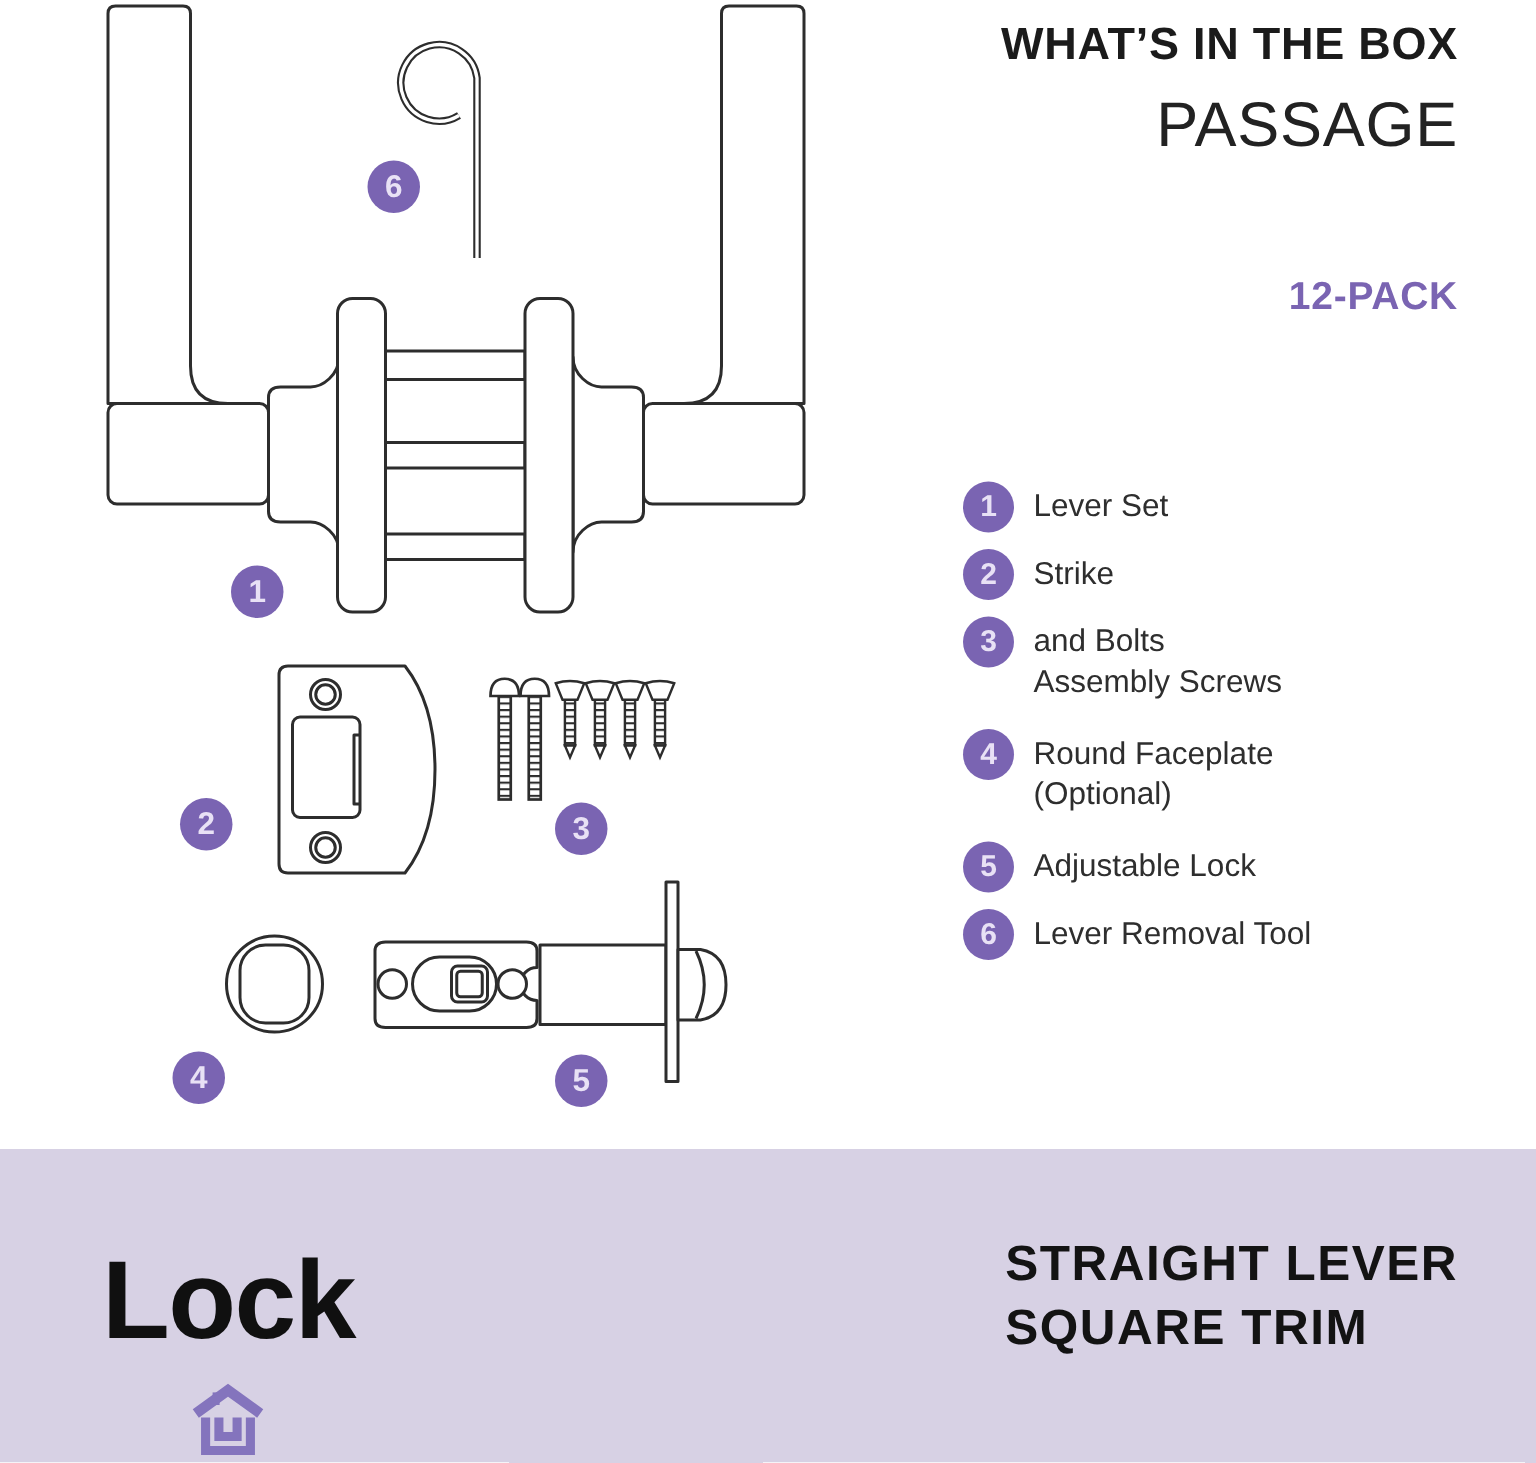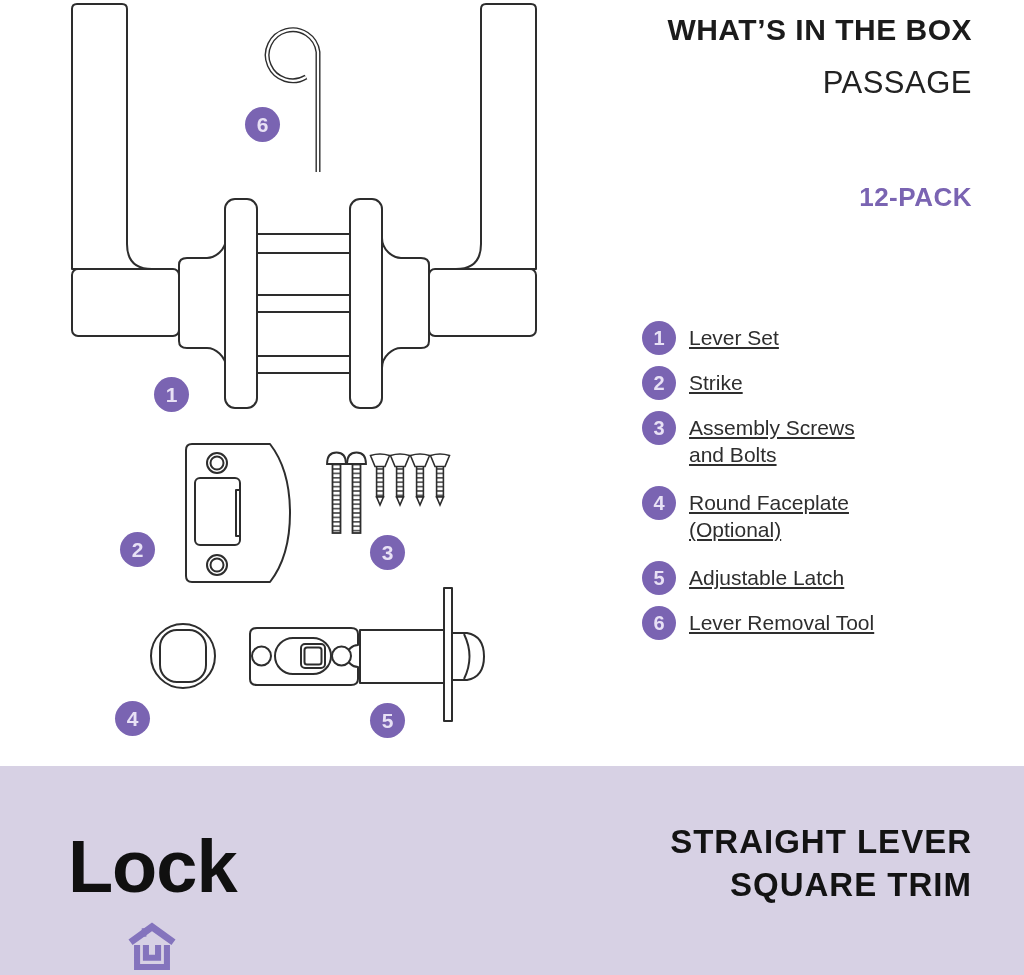--- a/index.html
+++ b/index.html
@@ -17,36 +17,36 @@
   
   .diagram-svg{position:absolute;left:0;top:0;}
   .badge{position:absolute;width:35px;height:35px;border-radius:50%;
          background:var(--accent);color:var(--badge-text);
          display:flex;align-items:center;justify-content:center;
          font-size:21px;font-weight:bold;}
 
   
   .hdr{position:absolute;right:52px;text-align:right;color:var(--ink);}
   .hdr-title{top:13px;font-size:30px;font-weight:bold;letter-spacing:.5px;}
-  .hdr-sub{top:63px;font-size:31px;line-height:39px;letter-spacing:.5px;color:#222;}
+  .hdr-sub{top:63px;font-size:42px;line-height:39px;letter-spacing:.5px;color:#222;}
   .hdr-pack{top:182px;font-size:26px;font-weight:bold;letter-spacing:.5px;color:var(--accent);}
   .hdr-note{top:215px;font-size:22px;color:var(--accent);}
 
   .li{position:absolute;left:642px;display:flex;align-items:flex-start;}
   .li .badge{position:static;width:34px;height:34px;flex:0 0 34px;font-size:20px;}
   .li-text{margin-left:13px;margin-top:3px;font-size:21px;line-height:27px;color:#2e2e2e;}
-  .li-text span{display:block;text-decoration:underline;}
+  .li-text span{display:block;}
 
   
   .band{position:absolute;left:0;top:766px;width:1024px;height:209px;background:var(--band);}
   .logo{position:absolute;left:52px;top:824px;display:flex;align-items:center;color:#101010;flex-direction:column;}
   .logo-word{font-size:74px;font-weight:bold;letter-spacing:-1px;line-height:86px;}
   .logo-house{margin:10px 9px 0 9px;}
   .logo-tm{font-size:15px;font-weight:normal;letter-spacing:1px;position:relative;top:-27px;margin-left:4px;color:#222;}
-  .product{position:absolute;right:52px;top:820px;text-align:right;
+  .product{position:absolute;right:52px;top:820px;
            font-size:33px;font-weight:bold;line-height:43px;letter-spacing:1px;color:#131313;}
 </style>
 </head>
 <body>
 
 <div class="canvas">
 
   <svg class="diagram-svg" width="620" height="760" viewBox="0 0 620 760">
     <defs>
       <pattern id="th" width="8" height="4.4" patternUnits="userSpaceOnUse">
@@ -146,35 +146,35 @@
   </div>
   <div class="li" style="top:366px">
     <span class="badge">2</span>
     <span class="li-text">
         <span>Strike</span>
       </span>
   </div>
   <div class="li" style="top:411px">
     <span class="badge">3</span>
     <span class="li-text">
+      <span>and Bolts</span>
       <span>Assembly Screws</span>
-      <span>and Bolts</span>
     </span>
   </div>
   <div class="li" style="top:486px">
     <span class="badge">4</span>
     <span class="li-text">
       <span>Round Faceplate</span>
       <span>(Optional)</span>
     </span>
   </div>
   <div class="li" style="top:561px">
     <span class="badge">5</span>
     <span class="li-text">
-        <span>Adjustable Latch</span>
+        <span>Adjustable Lock</span>
       </span>
   </div>
   <div class="li" style="top:606px">
     <span class="badge">6</span>
     <span class="li-text">
         <span>Lever Removal Tool</span>
       </span>
   </div>
 
   <div class="band"></div>

